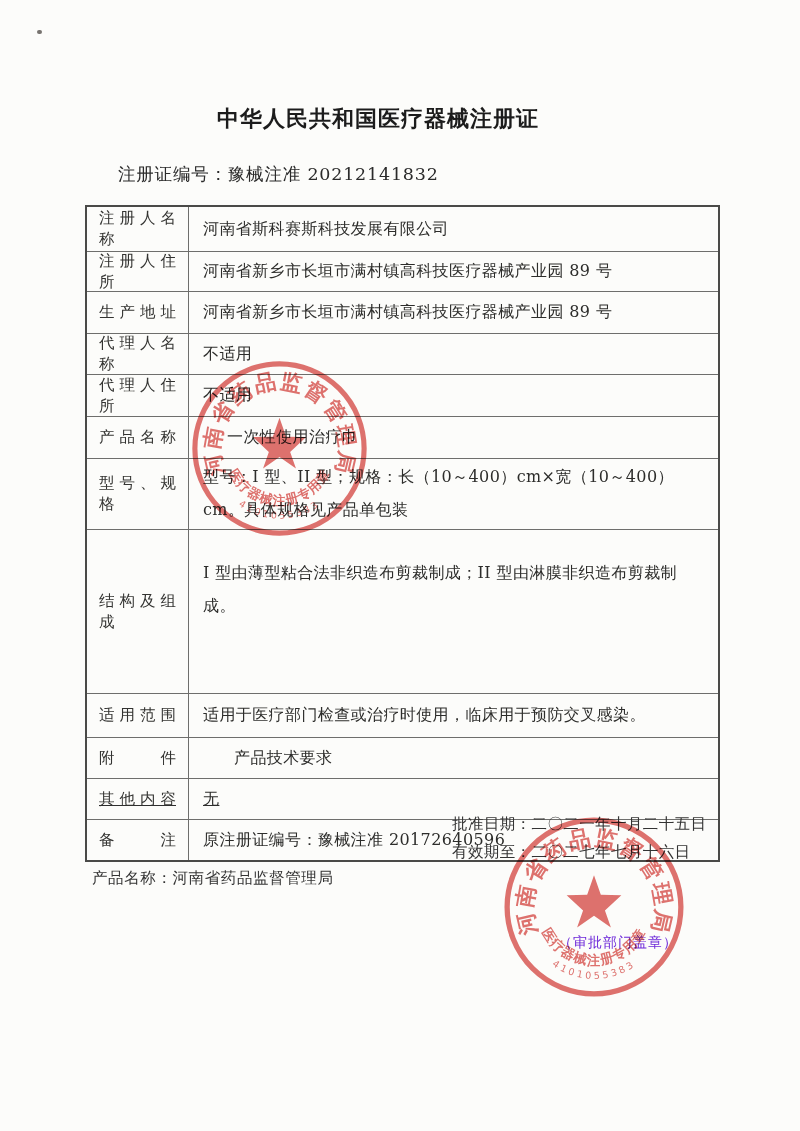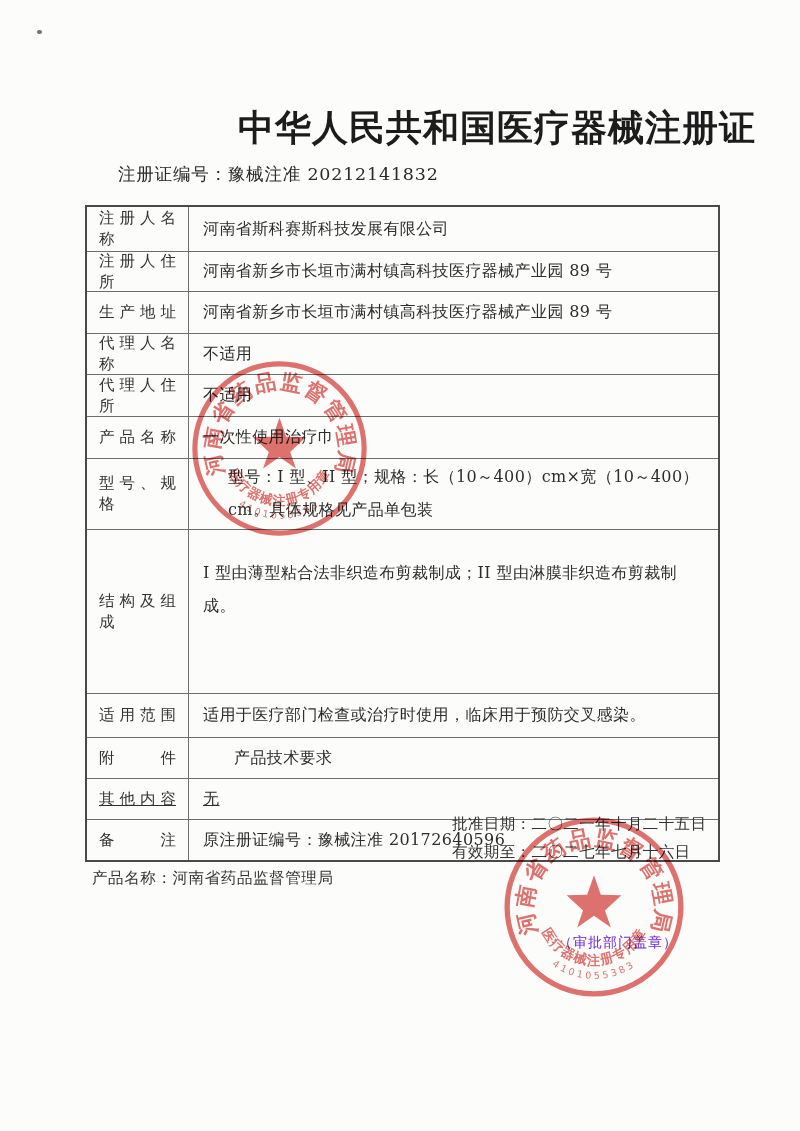--- a/index.html
+++ b/index.html
@@ -7,41 +7,41 @@
     position:relative;
     width:800px;height:1131px;
     background:#fcfcfa;
     font-family:"DejaVu Serif","Liberation Serif",serif;
     color:#2e2e2e;
     overflow:hidden;
   }
   .speck{position:absolute;left:37px;top:30px;width:5px;height:4px;background:#55504c;border-radius:2px;opacity:.8;}
   .title{
     position:absolute;left:0;top:104px;width:756px;
-    margin:0;text-align:right;
-    font-size:36px;font-weight:bold;letter-spacing:1px;color:#1c1c1c;
+    margin:0;text-align:center;
+    font-size:22px;font-weight:bold;letter-spacing:1px;color:#1c1c1c;
   }
   .regno{
     position:absolute;left:118px;top:162px;
     font-size:17.5px;letter-spacing:.8px;color:#2a2a2a;text-align:right;
   }
   .cert-table{
     position:absolute;left:85px;top:205px;width:631px;
     border:2px solid #4a4a48;
     background:transparent;
   }
   .trow{display:flex;border-bottom:1px solid #6e6e6c;box-sizing:border-box;}
   .trow:last-child{border-bottom:none;}
   .trow:nth-child(1){height:45px;}
   .trow:nth-child(2){height:40px;}
   .trow:nth-child(3){height:42px;}
   .trow:nth-child(4){height:41px;}
   .trow:nth-child(5){height:42px;}
-  .trow:nth-child(6){height:42px;}
-  .trow:nth-child(7){height:71px;gap:25px;}
+  .trow:nth-child(6){height:42px;gap:24px;}
+  .trow:nth-child(7){height:71px;}
   .trow:nth-child(8){height:164px;}
   .trow:nth-child(9){height:44px;}
   .trow:nth-child(10){height:41px;gap:31px;}
   .trow:nth-child(11){height:41px;text-decoration:underline;}
   .trow:nth-child(12){height:40px;}
   .tlabel{
     width:102px;flex:0 0 102px;box-sizing:border-box;
     border-right:1px solid #6e6e6c;
     display:flex;align-items:center;
     padding:0 12px;

